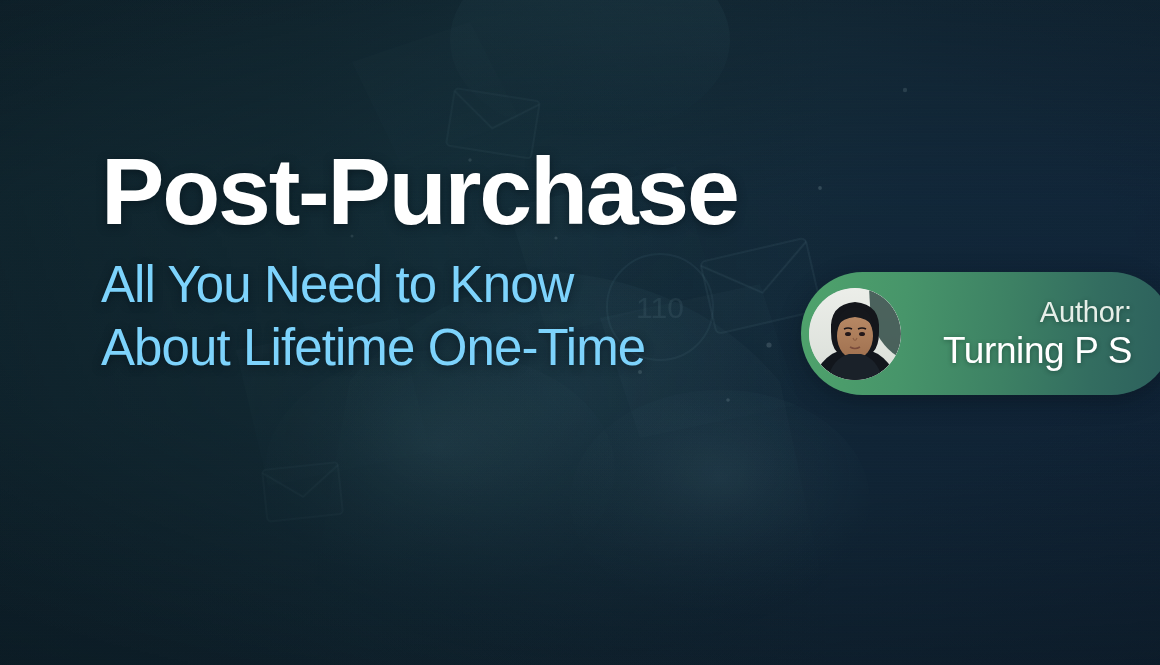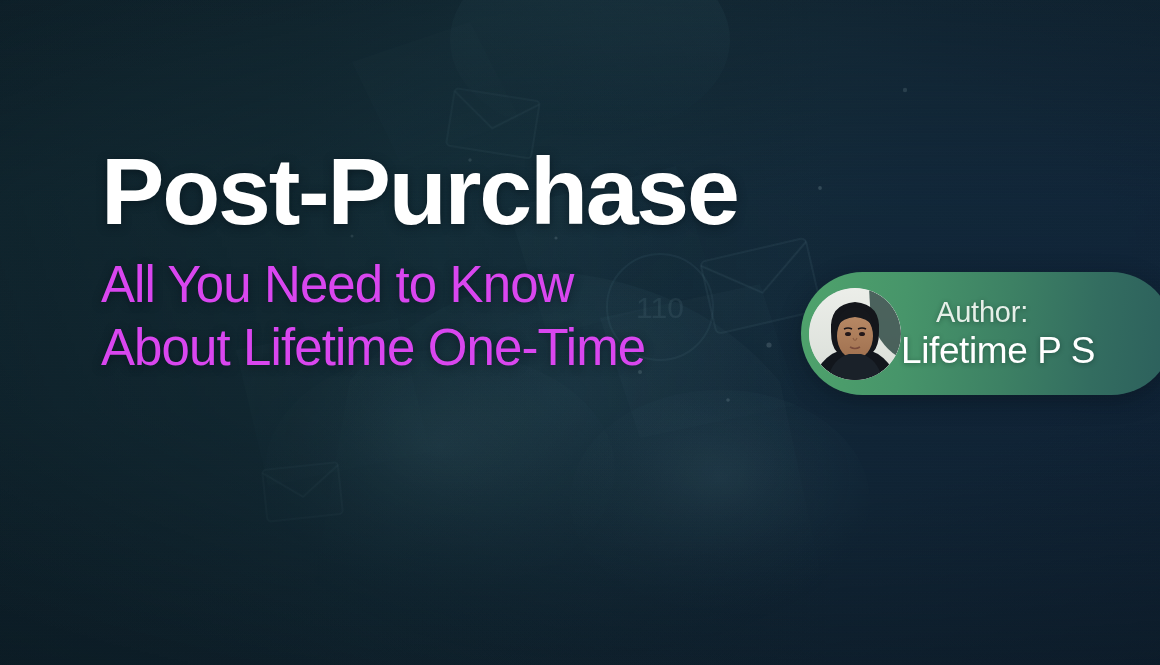--- a/index.html
+++ b/index.html
@@ -86,21 +86,21 @@
     font-weight: 700;
     line-height: 0.96;
     letter-spacing: -2.2px;
     text-shadow: 0 2px 10px rgba(4,14,22,0.55);
     white-space: nowrap;
   }
   .headline .hl-line { display: block; }
 
   .subhead {
     margin: 16px 0 0 0;
-    color: #d946ef;
+    color: #7dd3fc;
     font-size: 51px;
     font-weight: 400;
     line-height: 1.24;
     letter-spacing: -0.9px;
     text-shadow: 0 2px 9px rgba(4,14,22,0.50);
     white-space: nowrap;
   }
   .subhead .sub-line { display: block; }
 
   
@@ -129,22 +129,24 @@
     height: 92px;
     margin-left: 8px;
     border-radius: 50%;
     overflow: hidden;
     background: #cfd7d2;
     box-shadow: inset 0 0 0 1px rgba(255,255,255,0.18);
   }
   .avatar svg { display: block; width: 100%; height: 100%; }
 
   .author-text {
+    margin-left: 42px;
     line-height: 1.06;
     text-shadow: 0 1px 5px rgba(8,30,26,0.40);
+    text-align: right;
   }
   .author-label {
     display: block;
     color: #e6efe8;
     font-size: 29px;
     font-weight: 400;
     letter-spacing: -0.2px;
     padding-left: 35px;
   }
   .author-name {
@@ -273,17 +275,17 @@
           <path d="M35 41 Q39 39 43 41" stroke="#1b1417" stroke-width="1.5" fill="none"></path>
           <path d="M49 41 Q53 39 57 41" stroke="#1b1417" stroke-width="1.5" fill="none"></path>
           <path d="M44 50 Q46 55 48 50" stroke="#8d5f43" stroke-width="1.2" fill="none"></path>
           <path d="M41 59 Q46 62 51 59" stroke="#7a4b3b" stroke-width="1.6" fill="none"></path>
           <path d="M18 92 Q24 70 40 66 L52 66 Q68 70 74 92 Z" fill="#1a2129"></path>
         </g>
       </svg>
     </div>
     <div class="author-text">
       <span class="author-label">Author:</span>
-      <span class="author-name">Lifetime P S</span>
+      <span class="author-name">Turning P S</span>
     </div>
   </div>
 
 </div>
 
 </body></html>

